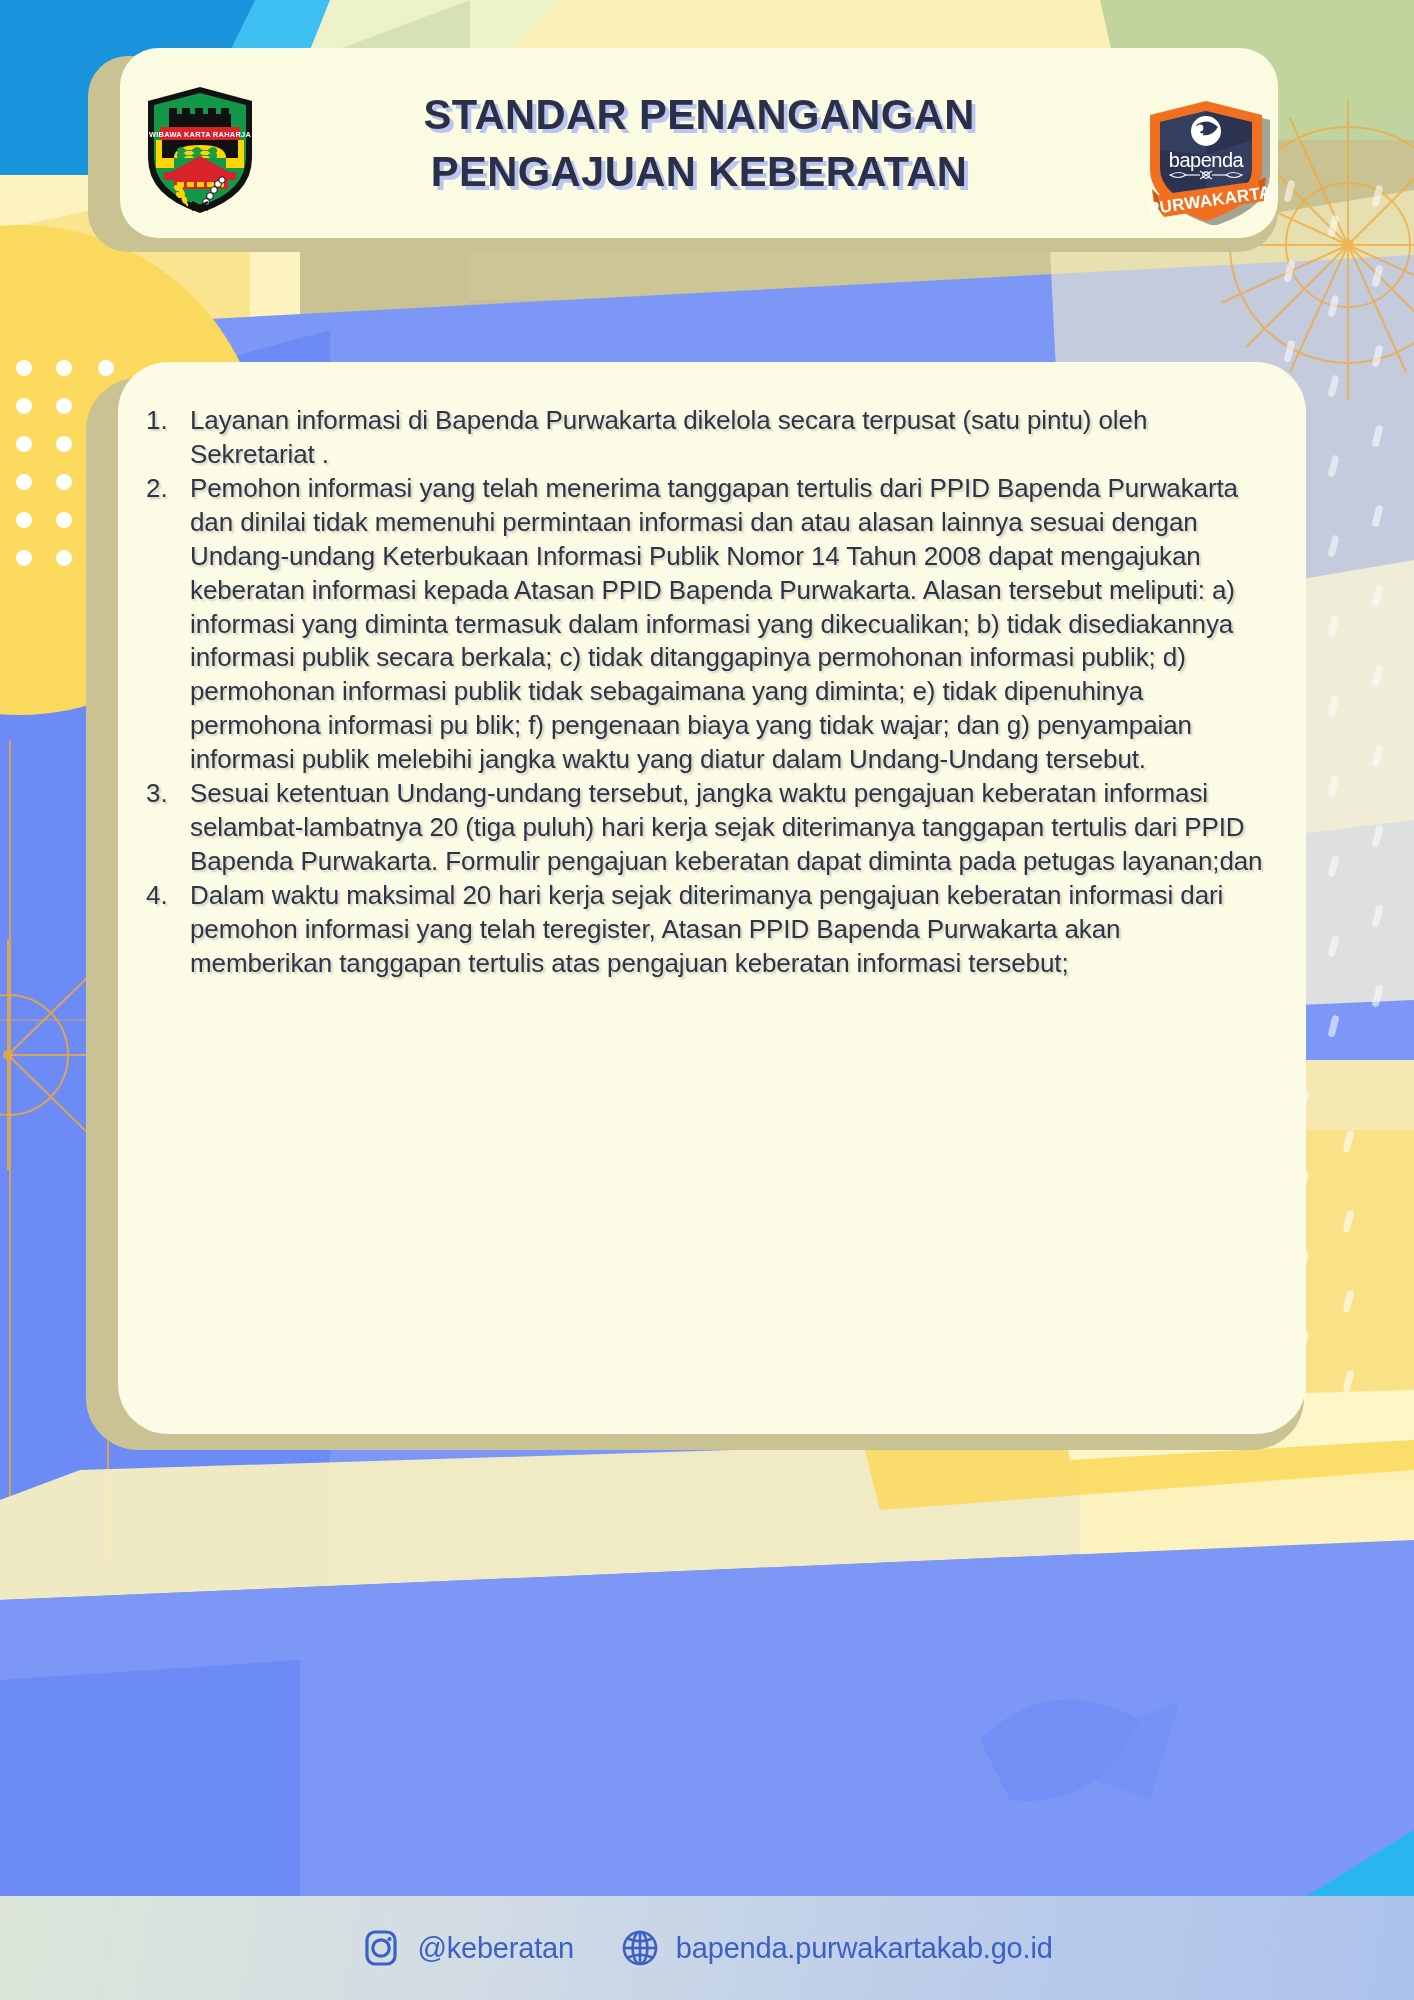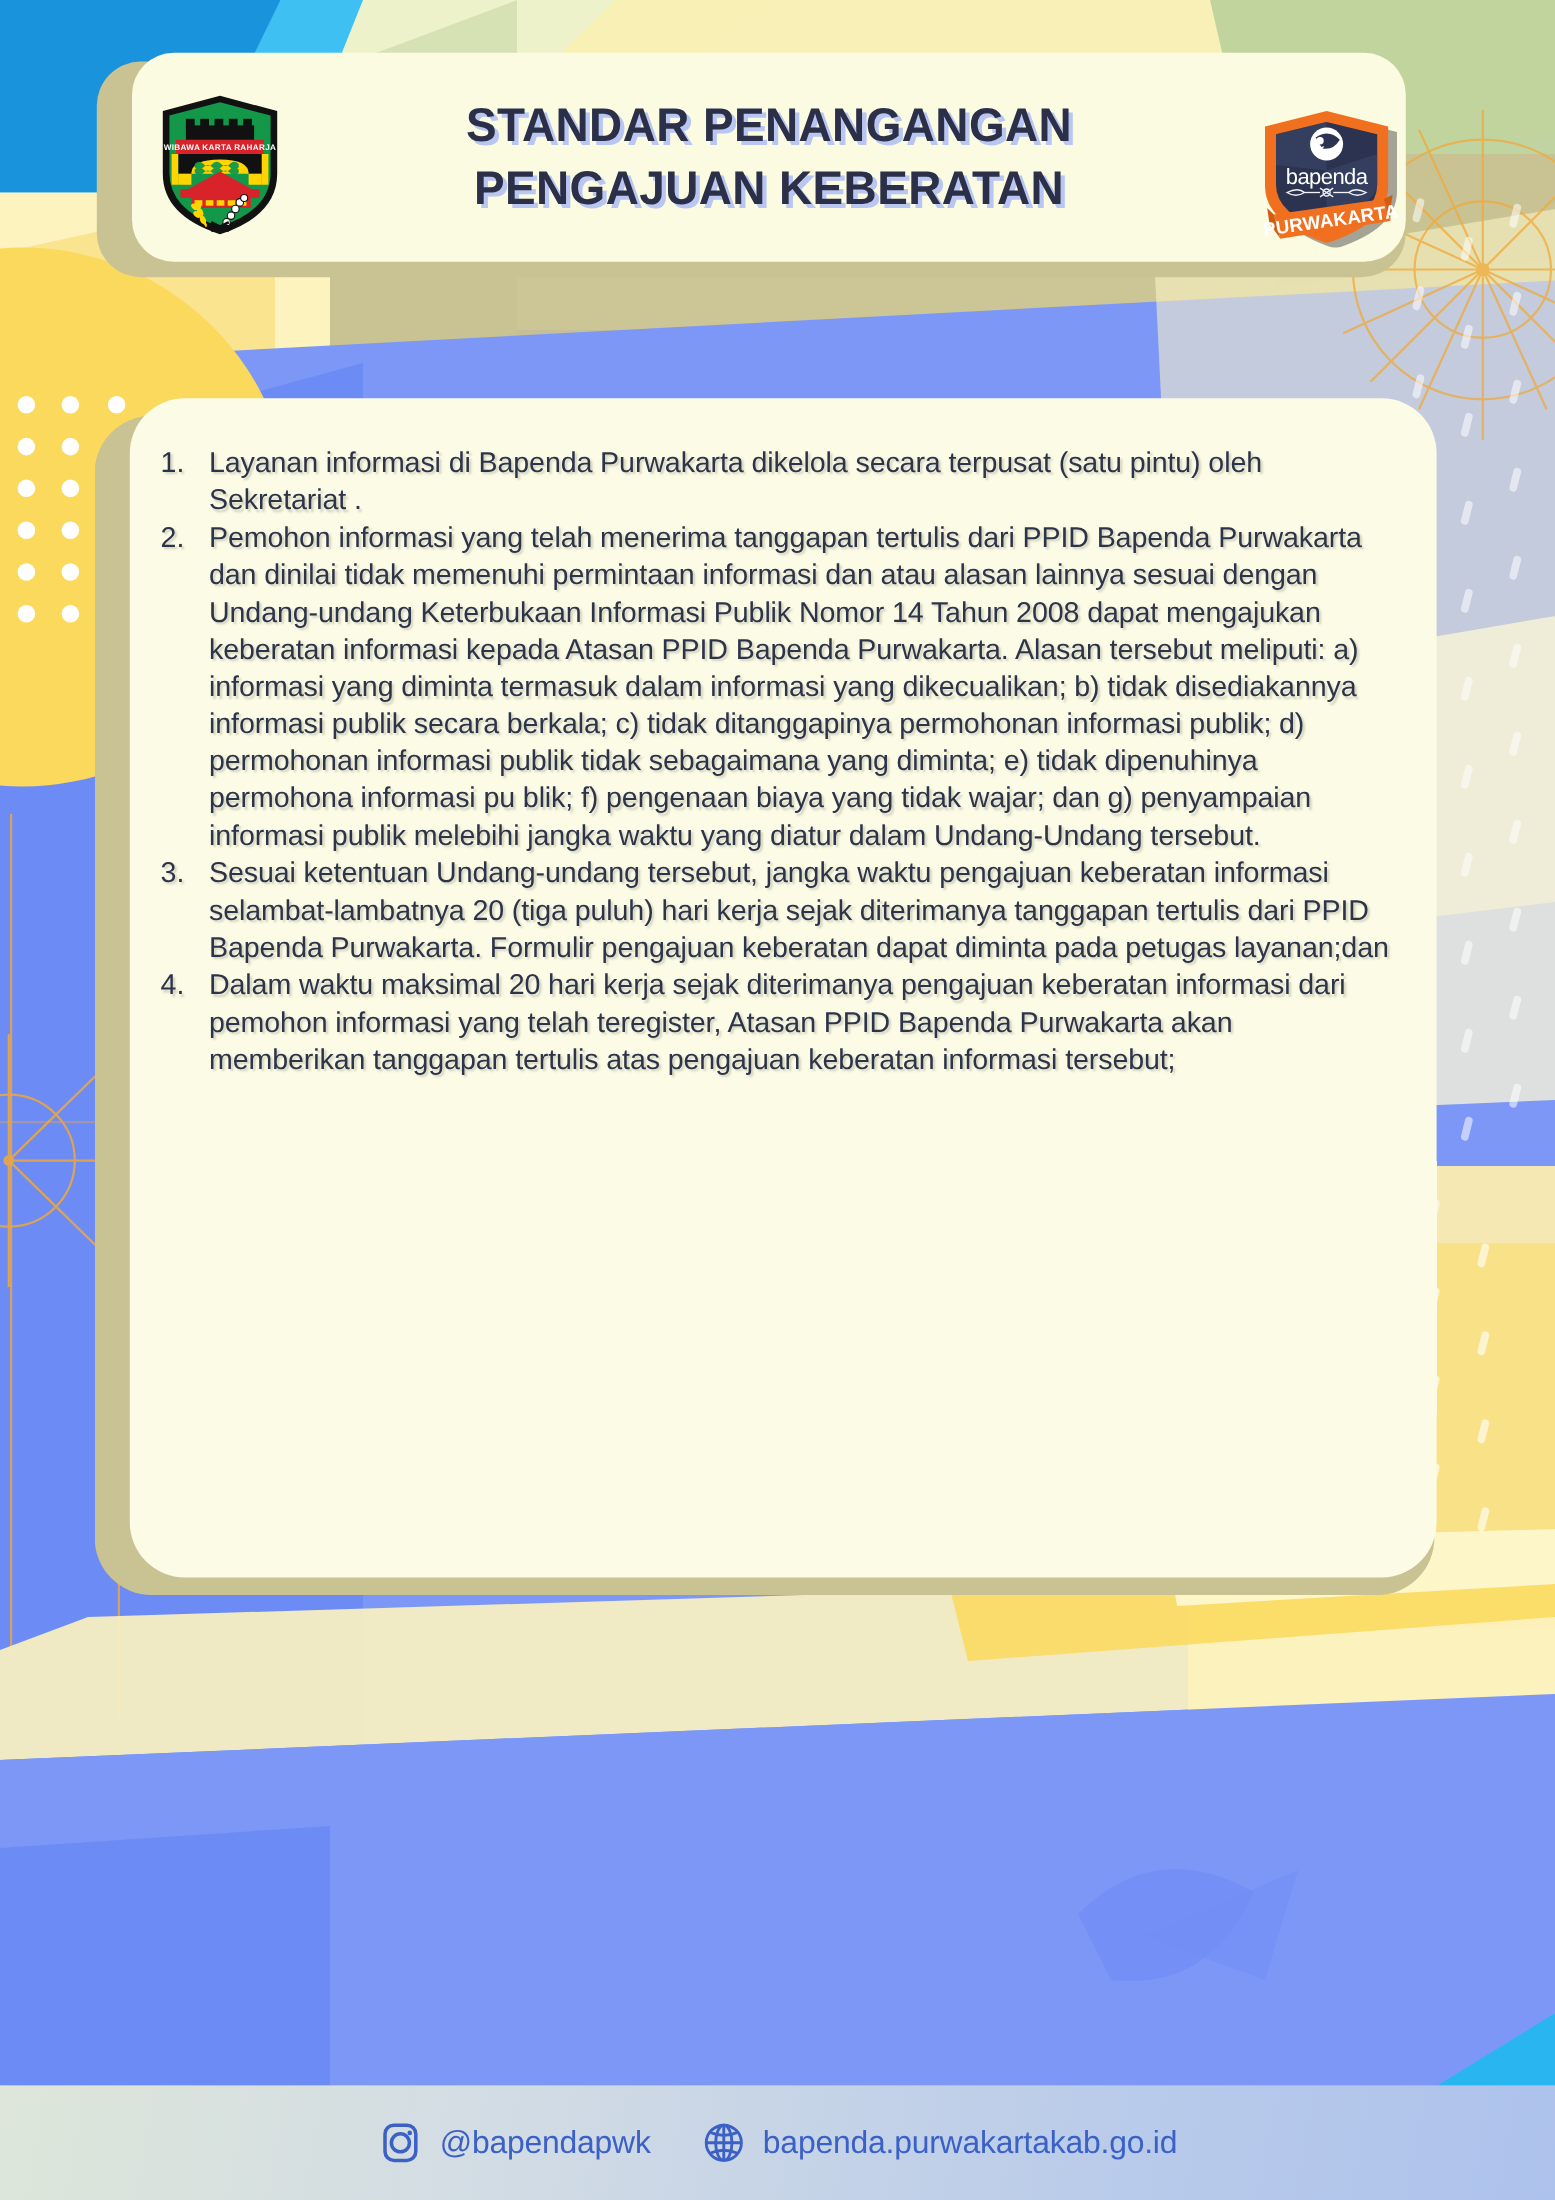--- a/index.html
+++ b/index.html
@@ -398,21 +398,21 @@
 
   <div class="footer">
     <div class="f-group">
       <span class="f-icon">
         <svg viewBox="0 0 40 40" width="40" height="40" aria-hidden="true">
           <rect x="6" y="4" width="28" height="32" rx="8" ry="8" fill="none" stroke="#3b61c6" stroke-width="3.2"></rect>
           <circle cx="20" cy="20" r="8.2" fill="none" stroke="#3b61c6" stroke-width="3.2"></circle>
           <circle cx="28.5" cy="11" r="2.1" fill="#3b61c6"></circle>
         </svg>
       </span>
-      <span class="f-text">@bapendapwk</span>
+      <span class="f-text">@keberatan</span>
     </div>
     <div class="f-group">
       <span class="f-icon">
         <svg viewBox="0 0 40 40" width="40" height="40" aria-hidden="true">
           <g fill="none" stroke="#3b61c6" stroke-width="2.6">
             <circle cx="20" cy="20" r="16"></circle>
             <ellipse cx="20" cy="20" rx="7.4" ry="16"></ellipse>
             <line x1="4" y1="20" x2="36" y2="20"></line>
             <line x1="20" y1="4" x2="20" y2="36"></line>
             <path d="M7.6 10.5 q12.4 5.5 24.8 0"></path>

